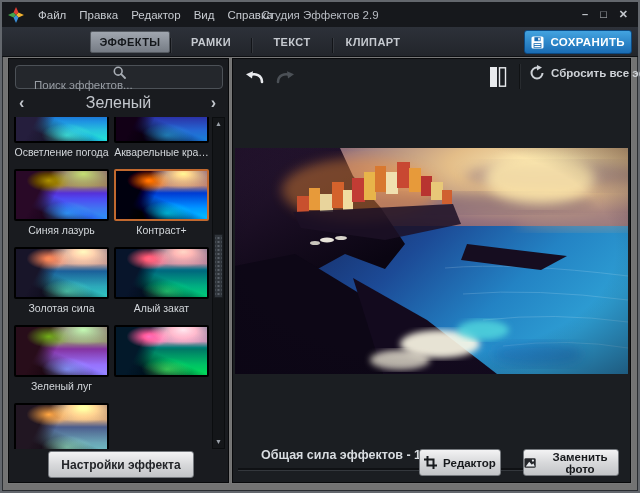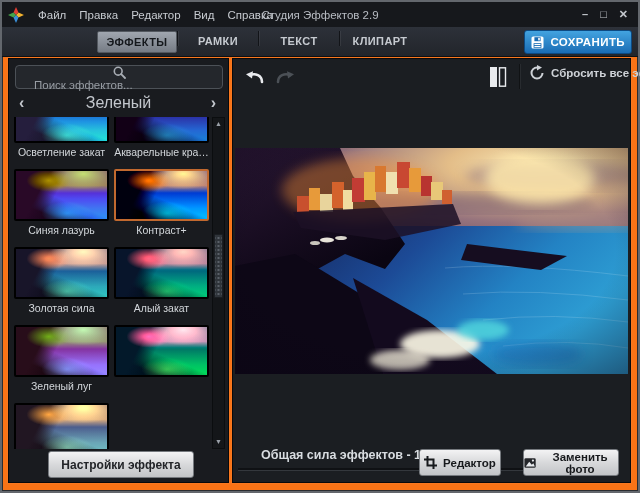--- a/index.html
+++ b/index.html
@@ -1,40 +1,40 @@
 <!DOCTYPE html>
 <html><head>
 <meta charset="utf-8">
 <style>
   * { box-sizing: border-box; margin: 0; padding: 0; }
   html,body { background:#3a3d42; }
   body { font-family:"Liberation Sans", sans-serif; }
 
   .window{
-    position:relative; width:640px; height:493px; background:#f97316;
+    position:relative; width:640px; height:493px; background:#737373;
     box-shadow: inset 0 0 0 2px #63676d, inset 0 0 0 3px #2a2d31;
     overflow:hidden;
   }
 
   
   .titlebar{ position:absolute; left:2px; right:2px; top:2px; height:25px;
     background:#16181c; display:flex; align-items:center; }
   .app-icon{ margin-left:6px; width:16px; height:16px; flex:0 0 auto; }
   .menubar{ display:flex; gap:5px; margin-left:10px; }
   .menu-item{ color:#c7cbd1; font-size:11.5px; padding:2px 4px; cursor:default; }
   .win-title{ position:absolute; left:50%; transform:translateX(-50%);
     color:#b9bdc4; font-size:11.5px; white-space:nowrap; }
   .win-controls{ position:absolute; right:10px; top:0; height:25px;
     display:flex; align-items:center; gap:12px; }
   .win-btn{ color:#c3c7cd; font-size:11px; font-weight:bold; line-height:1; cursor:default; }
 
   
   .tabbar{ position:absolute; left:2px; right:2px; top:27px; height:30px;
     background:linear-gradient(#2d3139,#22252b); border-bottom:1px solid #0e1013; }
-  .tabs{ position:absolute; left:47px; top:4px; height:22px; display:flex; align-items:flex-start;padding-left:48px; }
+  .tabs{ position:absolute; left:40px; top:4px; height:22px; display:flex; align-items:flex-end;padding-left:48px; }
   .tab{ width:80px; text-align:center; color:#c6cad0; font-size:11px; font-weight:bold;
     letter-spacing:.4px; line-height:21px; }
   .tab.active{ background:linear-gradient(#a0a6af,#767c85); color:#15181c;
     border:1px solid #53585f; border-radius:2px; height:22px; }
   .tab-sep{ width:1px; height:15px; background:#121418; box-shadow:1px 0 0 rgba(255,255,255,.07); }
   .save-btn{ position:absolute; right:6px; top:3px; height:24px; padding:0 6px;
     background:linear-gradient(#43a3e0,#1a6cb4); border:1px solid #0d4a82; border-radius:3px;
     color:#fff; font-size:11.5px; font-weight:bold; letter-spacing:.4px;
     display:flex; align-items:center; gap:6px; }
 
@@ -185,21 +185,21 @@
       <div class="cat-name">Зеленый</div>
       <span class="cat-arrow cat-next">›</span>
     </div>
 
     <div class="effects-viewport">
       <div class="effects-grid">
           <div class="effect-item">
             <div class="thumb">
               <div class="scene" style="filter: brightness(1.35) saturate(1.15) hue-rotate(-12deg) contrast(0.92);"></div>
             </div>
-            <div class="effect-label">Осветление закат</div>
+            <div class="effect-label">Осветление погода</div>
           </div>
           <div class="effect-item">
             <div class="thumb">
               <div class="scene" style="filter: hue-rotate(18deg) saturate(1.35) brightness(0.8) contrast(1.1);"></div>
             </div>
             <div class="effect-label">Акварельные кра…</div>
           </div>
           <div class="effect-item">
             <div class="thumb">
               <div class="scene" style="filter: hue-rotate(28deg) saturate(1.7) brightness(0.95);"></div>

